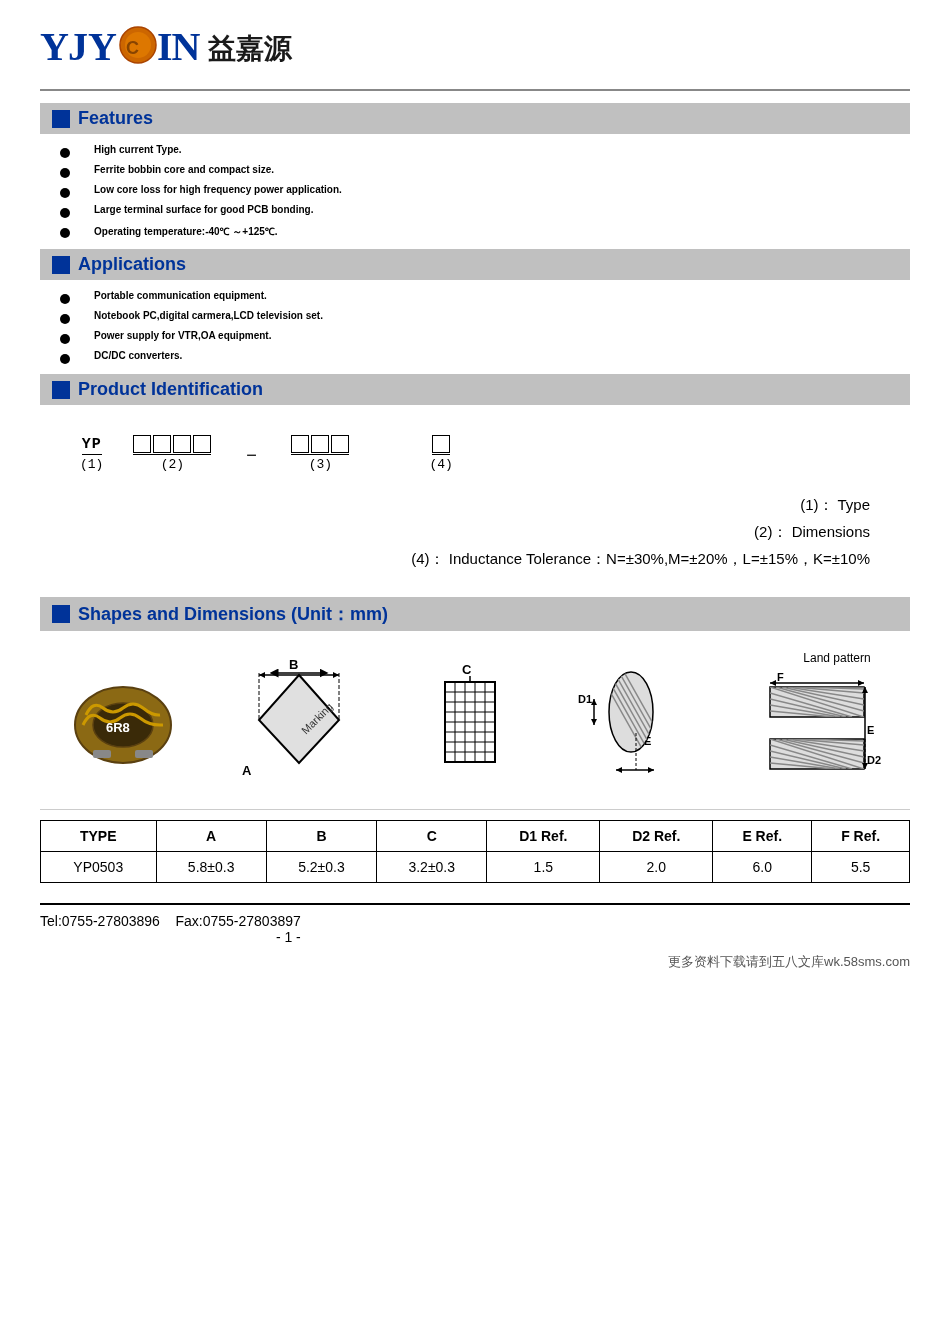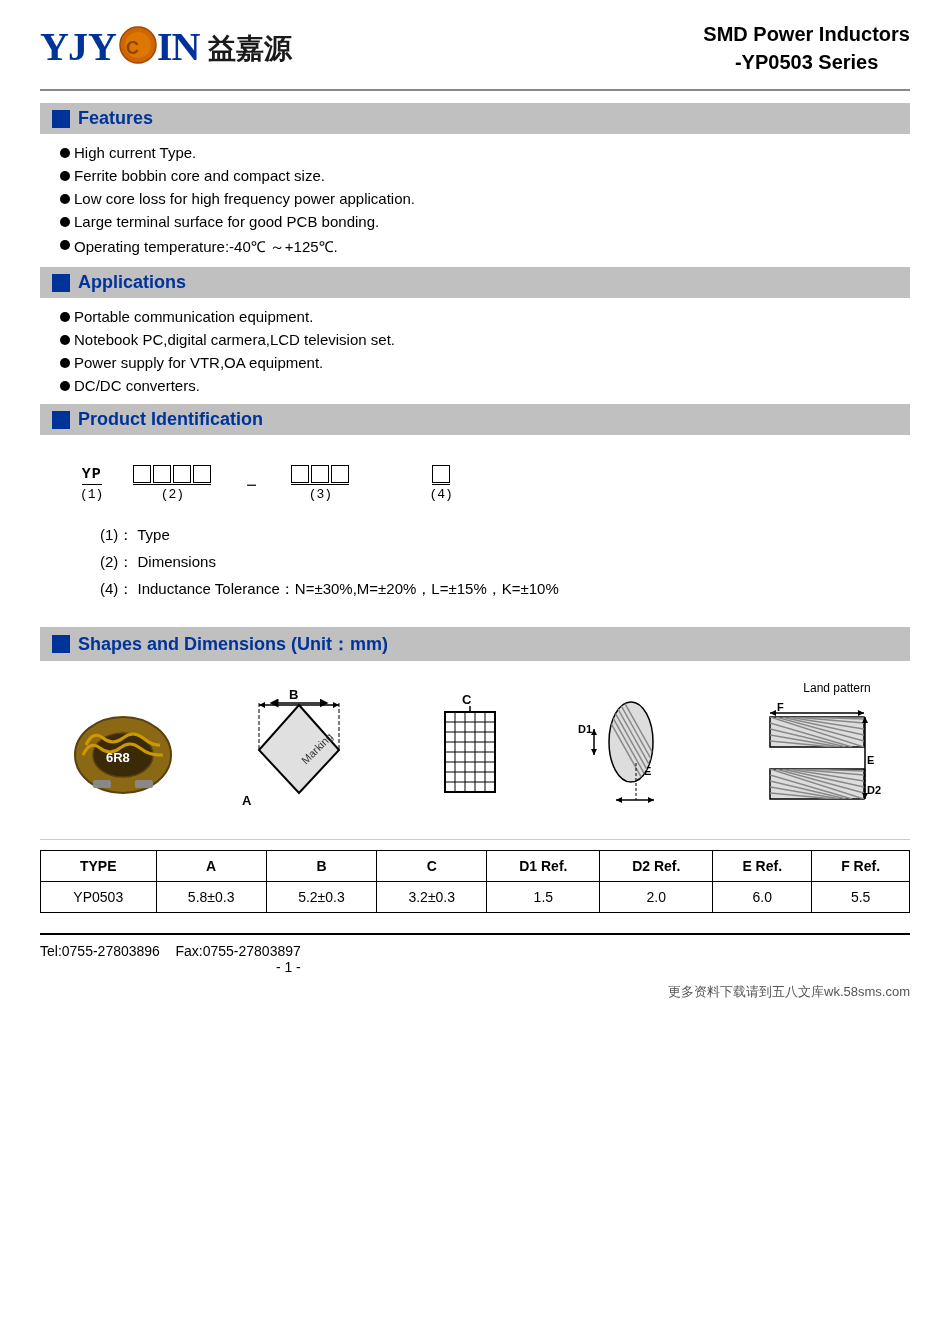--- a/index.html
+++ b/index.html
@@ -71,23 +71,24 @@
     }
 
     
     .bullet-list {
       list-style: none;
       margin: 0 0 10px 20px;
     }
     .bullet-list li {
       display: flex;
       align-items: flex-start;
-      gap: 4px;
+      gap: 24px;
       margin-bottom: 6px;
-      font-size: 15px;
+      font-size: 10px;
+      font-weight: bold;
     }
     .bullet-list li .dot {
       display: inline-block;
       width: 10px;
       height: 10px;
       background: #000;
       border-radius: 50%;
       margin-top: 4px;
       flex-shrink: 0;
     }
@@ -133,20 +134,21 @@
       padding-bottom: 4px;
     }
 
     .prod-desc-list {
       list-style: none;
       margin-left: 20px;
     }
     .prod-desc-list li {
       margin-bottom: 8px;
       font-size: 15px;
+      text-align: right;
     }
 
     
     .shapes-section {
       margin-top: 10px;
     }
     .shapes-diagrams {
       display: flex;
       align-items: center;
       justify-content: space-around;
@@ -229,24 +231,20 @@
 
         <circle cx="98" cy="25" r="18" fill="#cc6600" stroke="#aa4400" stroke-width="1.5"></circle>
         <circle cx="98" cy="25" r="13" fill="#dd7700"></circle>
 
         <text x="86" y="34" font-size="18" font-weight="bold" fill="#884400" font-family="Arial">C</text>
 
         <text x="117" y="40" font-size="40" font-weight="900" fill="#003399" font-family="Arial Black">IN</text>
       </svg>
     </div>
     <div class="logo-text-cn">益嘉源</div>
-  </div>
-  <div class="title-area">
-    <div>SMD Power Inductors</div>
-    <div>-YP0503 Series</div>
   </div>
 </div>
 
 <div class="section-header">
   <span class="sq-icon"></span>
   <span>Features</span>
 </div>
 <ul class="bullet-list">
   <li>
       <span class="dot"></span>

